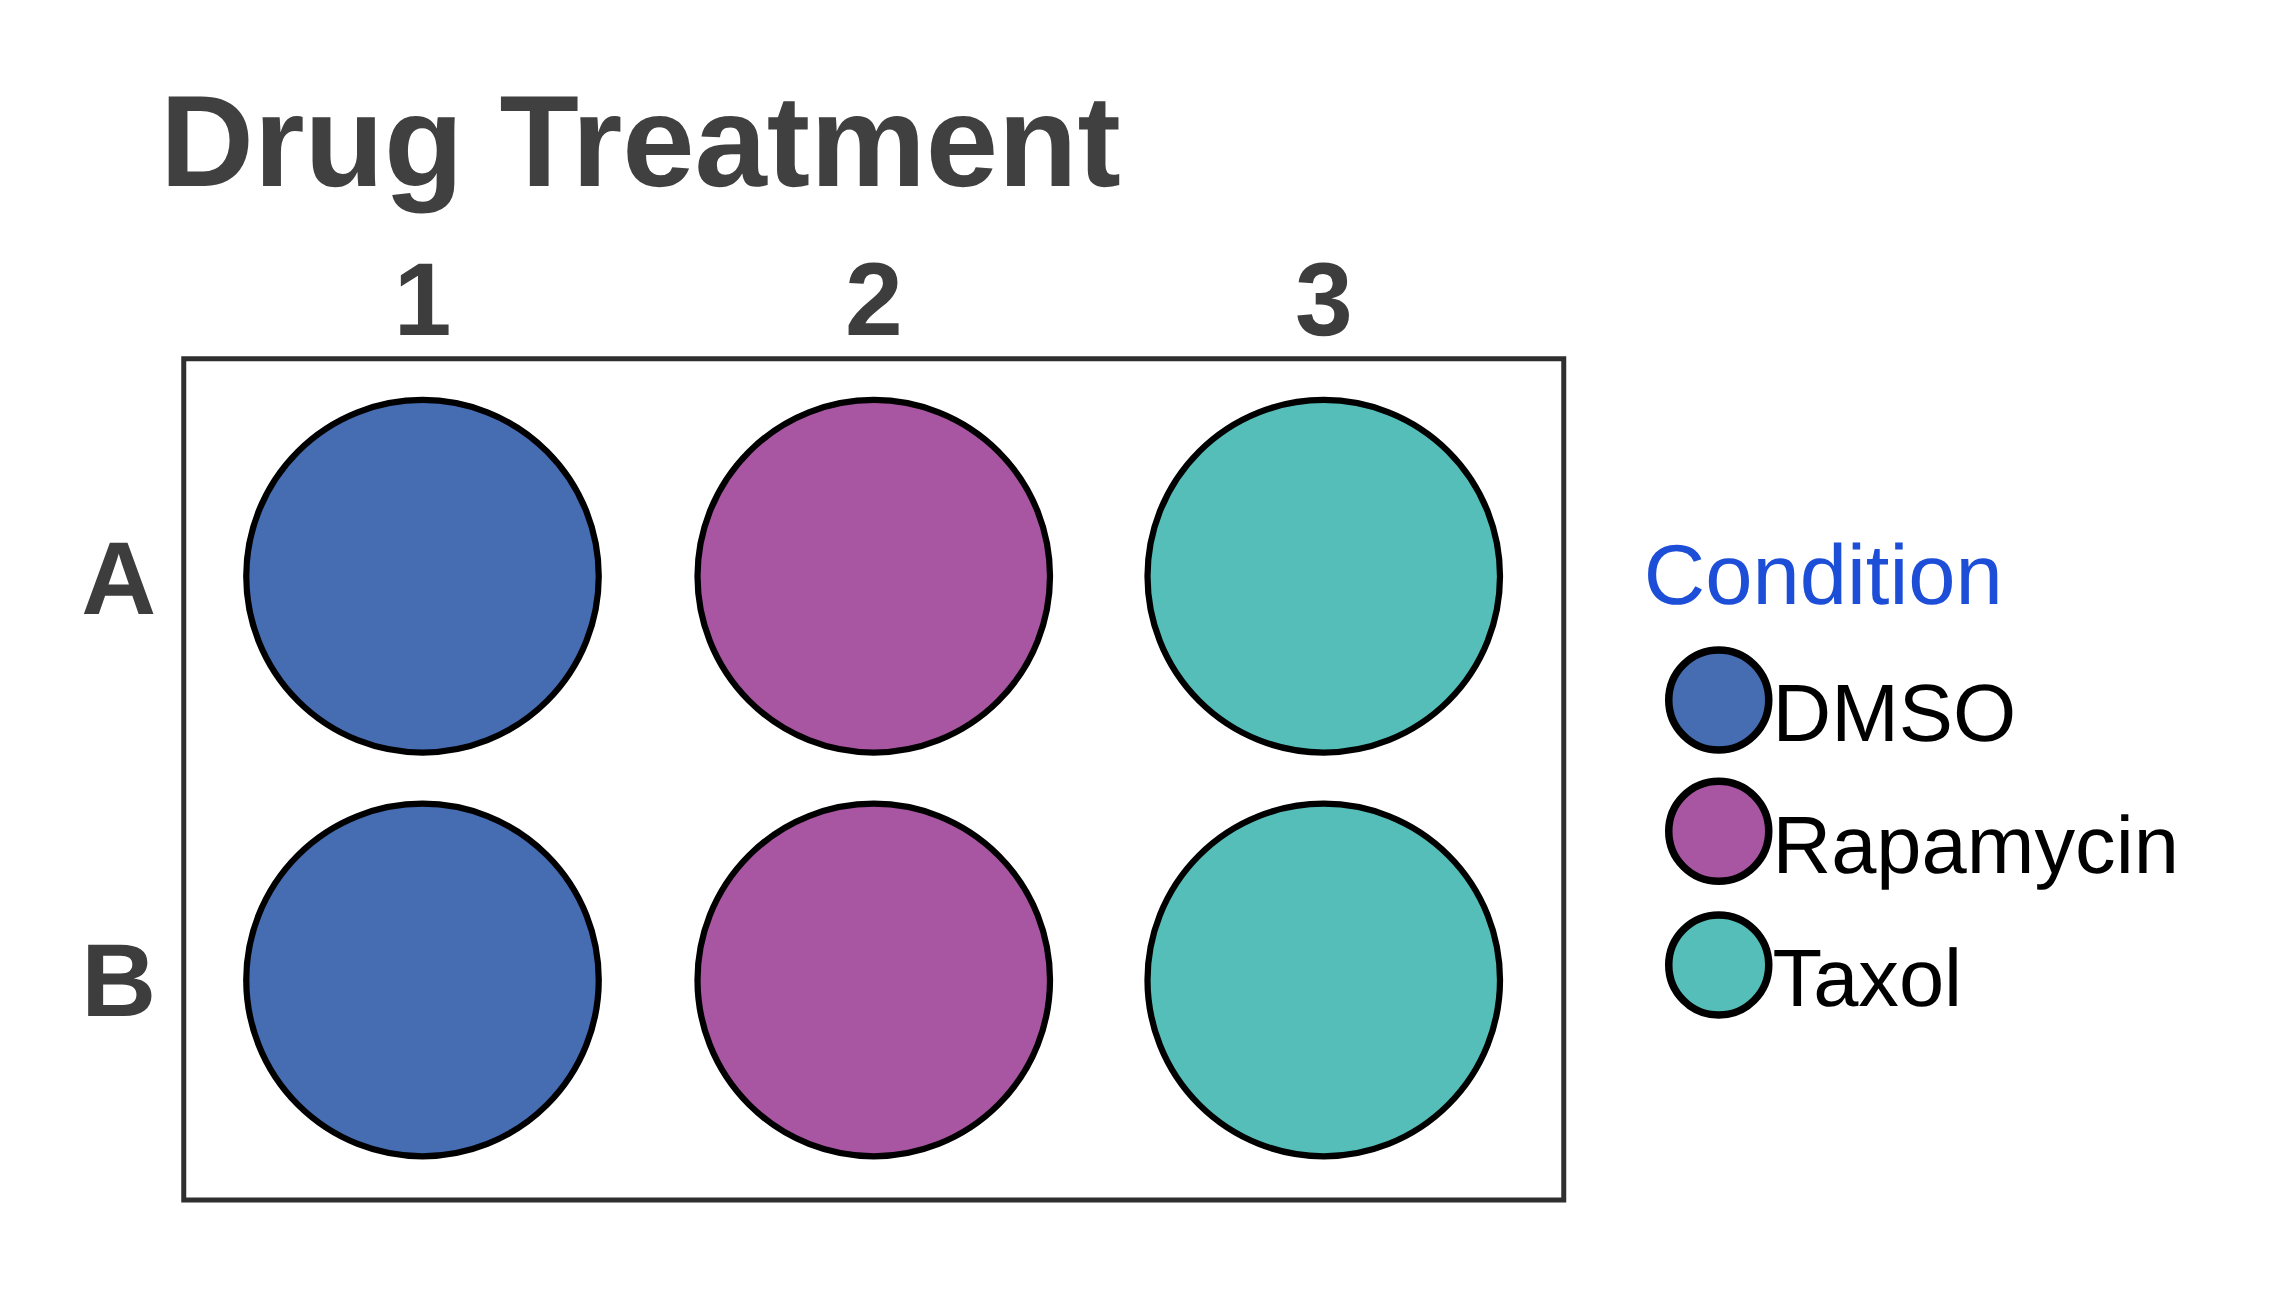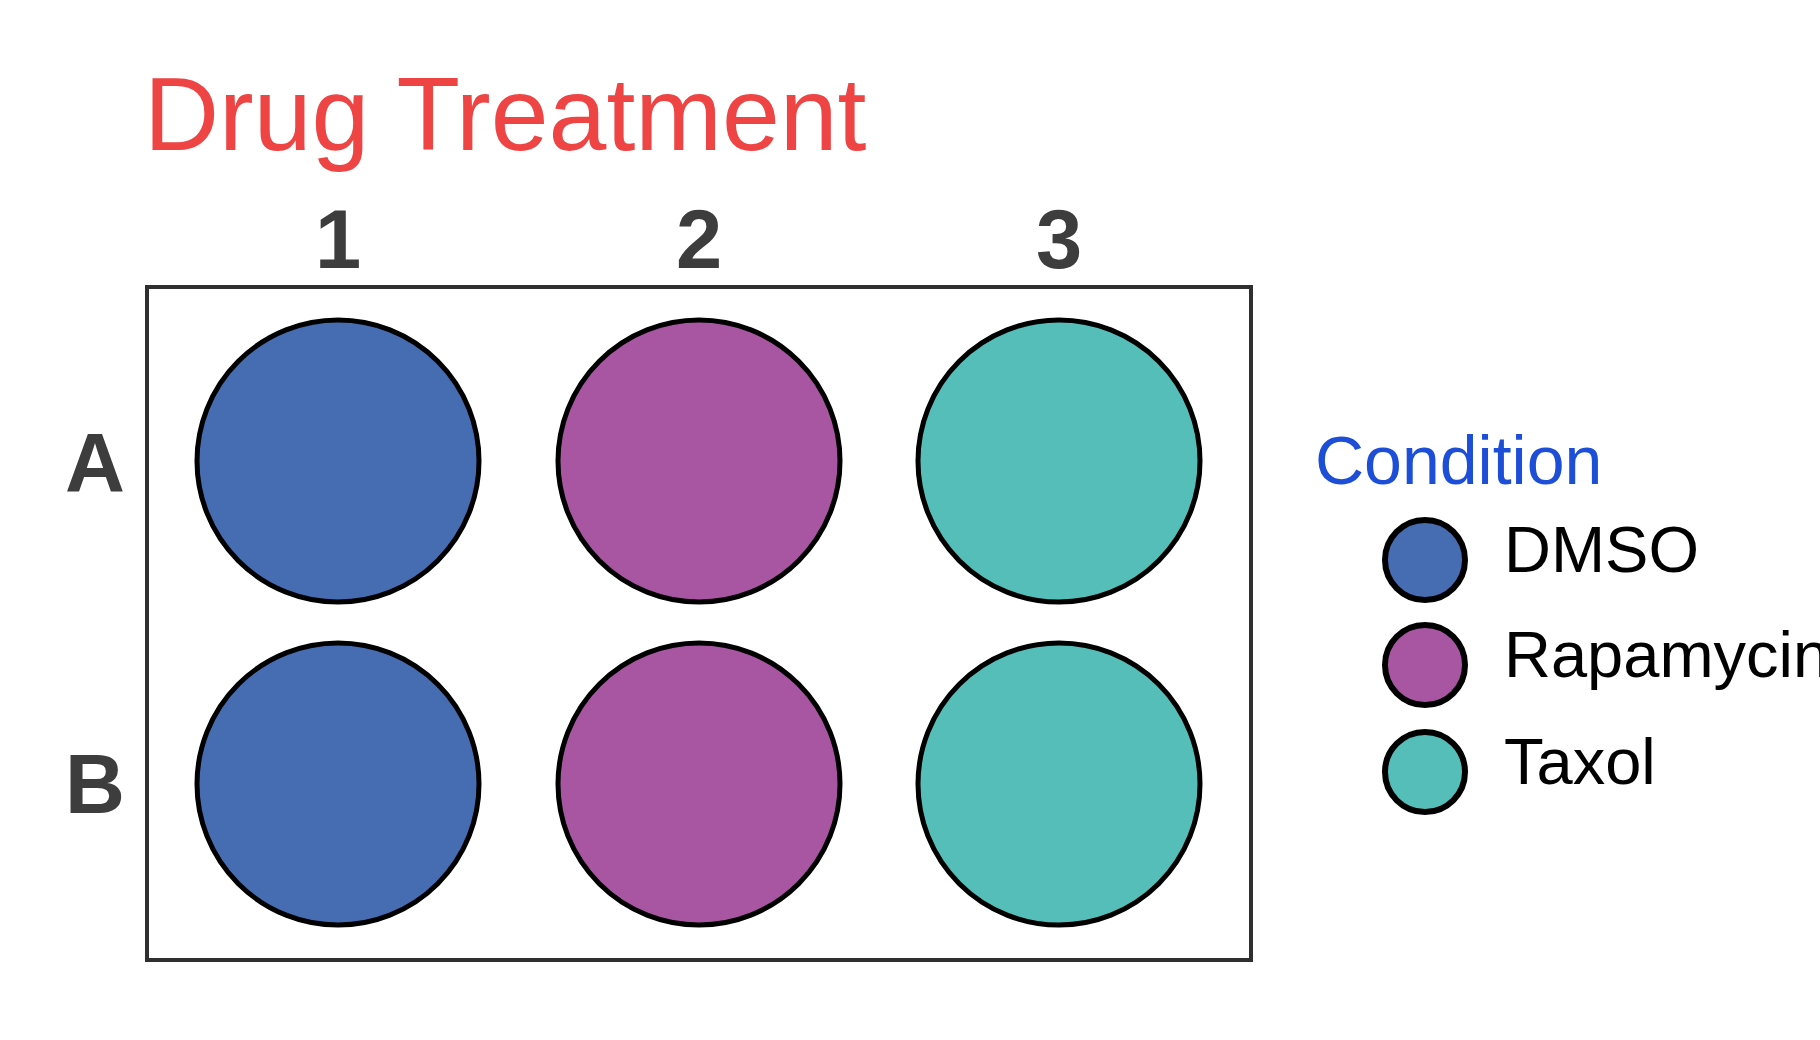--- a/index.html
+++ b/index.html
@@ -10,26 +10,27 @@
   .figure {
     position: relative;
     width: 1820px;
     height: 1040px;
     background: #ffffff;
     font-family: "Liberation Sans", sans-serif;
     overflow: hidden;
   }
   .title {
     position: absolute;
-    left: 144px;
+    left: 128px;
     top: 62px;
     font-size: 104px;
     line-height: 1;
-    color: #ef4444;
+    color: #404040;
     white-space: nowrap;
+    font-weight: bold;
   }
   .col-label {
     position: absolute;
     top: 198px;
     transform: translateX(-50%);
     font-size: 83px;
     line-height: 1;
     font-weight: bold;
     color: #3d3d3d;
   }
@@ -75,25 +76,24 @@
     position: absolute;
     left: 1315px;
     top: 426px;
     font-size: 68px;
     line-height: 1;
     color: #1d4ed8;
     white-space: nowrap;
   }
   .legend-item {
     position: absolute;
-    left: 1382px;
+    left: 1332px;
     height: 86px;
     display: flex;
-    align-items: flex-start;
-    gap: 36px;
+    align-items: flex-end;
   }
   .legend-item-0 { top: 517px; }
   .legend-item-1 { top: 622px; }
   .legend-item-2 { top: 729px; }
   .legend-swatch {
     width: 86px;
     height: 86px;
     border: 6px solid #000000;
     border-radius: 50%;
     box-sizing: border-box;

